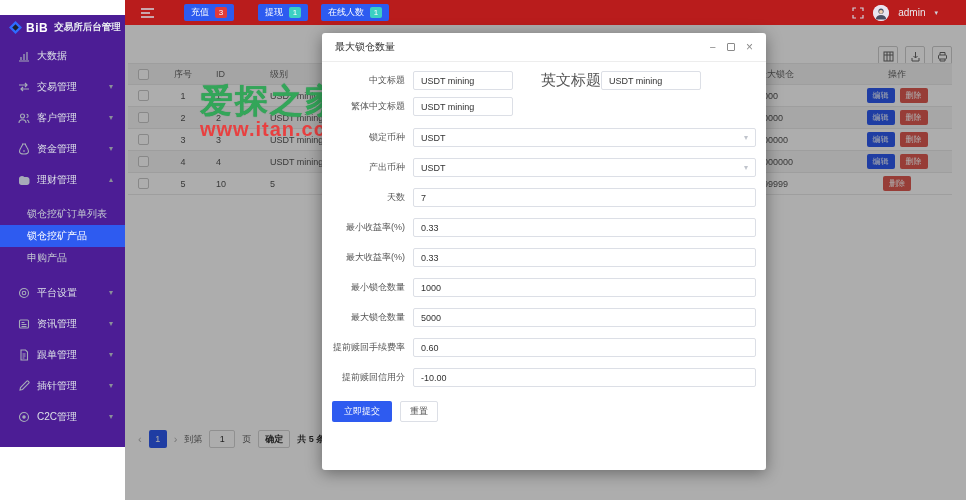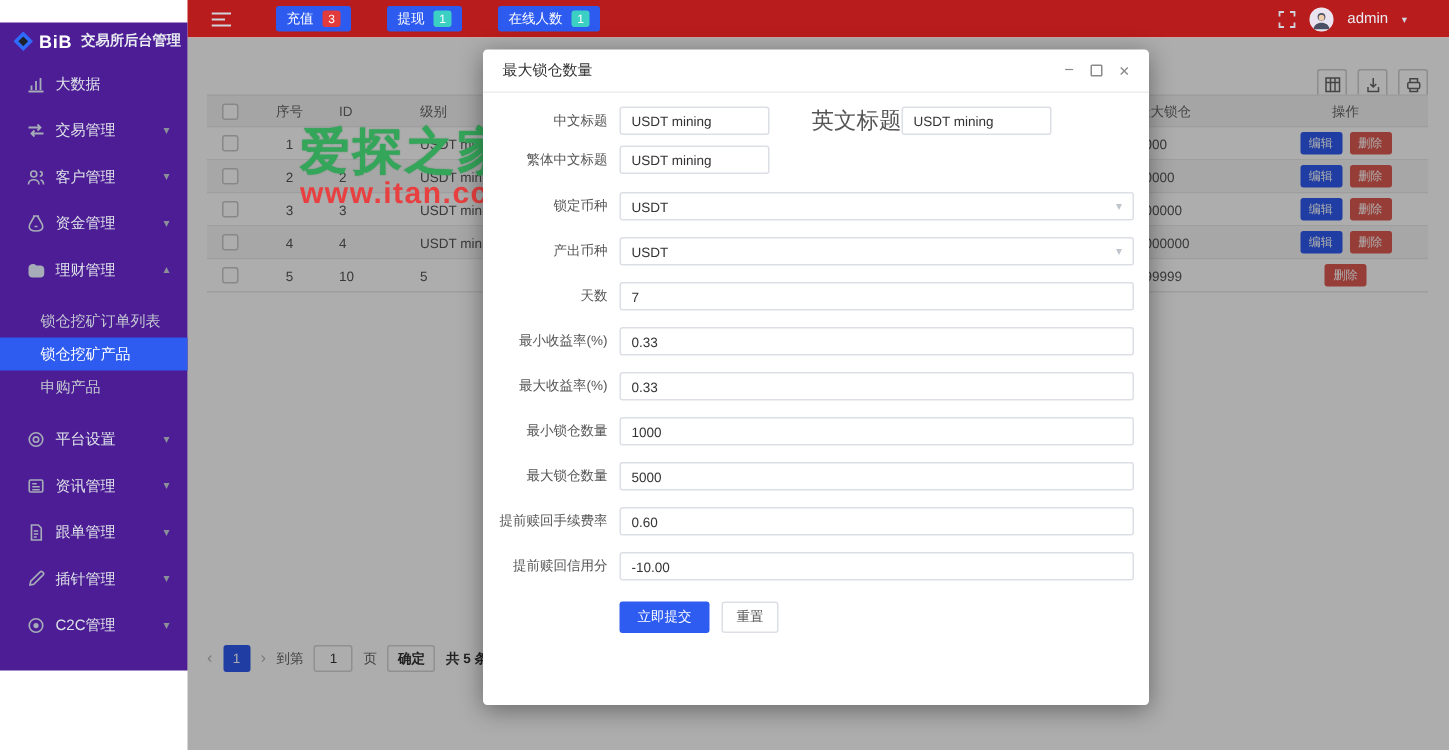--- a/index.html
+++ b/index.html
@@ -20,38 +20,38 @@
   .sub-item { display:flex; align-items:center; height:22px; padding-left:27px;
               color:#c3c8d1; font-size:10px; cursor:pointer; white-space:nowrap; }
   .sub-item.active { background:#2e5bf0; color:#fff; }
 
   
   .topbar { position:absolute; left:125px; top:0; width:841px; height:25px; background:#b91c1c;
             display:flex; align-items:center; padding:0 28px 0 16px; }
   .burger { width:13px; height:10px; color:#cfd3dc; }
   .tb-btn { background:#2d5bf0; color:#fff; font-size:9px; height:17px; padding:0 7px;
             border-radius:2px; display:inline-flex; align-items:center; border:none; cursor:pointer; }
-  .tb-btn.b1 { margin-left:30px; } .tb-btn.b2 { margin-left:24px; } .tb-btn.b3 { margin-left:24px; }
+  .tb-btn.b1 { margin-left:30px; } .tb-btn.b2 { margin-left:24px; } .tb-btn.b3 { margin-left:13px; }
   .badge { min-width:12px; height:11px; border-radius:2px; font-size:8px; color:#fff;
            display:inline-flex; align-items:center; justify-content:center; padding:0 3px; margin-left:6px; }
   .badge.red { background:#e23b3b; } .badge.teal { background:#3bd0c3; }
   .tb-right { margin-left:auto; display:flex; align-items:center; gap:9px; }
   .fs-icon { width:12px; height:12px; color:#cfd3dc; }
   .avatar { width:16px; height:16px; border-radius:50%; background:#e9e4ef; overflow:hidden; }
   .tb-user { color:#e8eaef; font-size:10px; }
   .tb-caret { color:#cfd3dc; font-size:7px; }
 
   
   .content { position:absolute; left:125px; top:25px; width:841px; height:475px; background:#fff; }
   .tools { position:absolute; right:14px; top:21px; display:flex; gap:7px; }
   .tool-btn { width:20px; height:20px; border:1px solid #cfcfcf; border-radius:2px; background:#fff;
               display:flex; align-items:center; justify-content:center; color:#666; cursor:pointer; }
   .tool-btn svg { width:11px; height:11px; }
 
-  .tbl { position:absolute; left:13px; top:38px; right:14px; font-size:9px; color:#555; }
+  .tbl { position:absolute; left:3px; top:38px; right:14px; font-size:9px; color:#555; }
   .tr { display:flex; align-items:center; height:22px; border-bottom:1px solid #e9e9e9; background:#fff; }
   .tr.head { background:#f4f4f4; color:#666; border-top:1px solid #e9e9e9; }
   .tr.stripe { background:#f7f7f7; }
   .c-cb { width:30px; display:flex; justify-content:center; }
   .cb { width:11px; height:11px; border:1px solid #c9c9c9; border-radius:2px; background:#fff; cursor:pointer; }
   .c-no { width:50px; text-align:center; }
   .c-id { width:50px; padding-left:8px; }
   .c-level { flex:1; padding-left:12px; overflow:hidden; white-space:nowrap; }
   .c-max { width:90px; padding-left:6px; }
   .c-act { width:110px; display:flex; justify-content:center; gap:5px; }
@@ -90,21 +90,21 @@
   .frow { display:flex; align-items:center; margin-bottom:11px; }
   .frow.r1 { margin-bottom:7px; } .frow.r2 { margin-bottom:12px; }
   .flabel { width:73px; text-align:right; margin-right:8px; font-size:9px; color:#555; flex-shrink:0; white-space:nowrap; }
   .flabel2 { width:88px; text-align:right; margin-right:0; font-size:15px; color:#555; flex-shrink:0; }
   .finput { height:19px; border:1px solid #dcdfe6; border-radius:2px; font-size:9px; padding:0 7px;
             color:#333; background:#fff; }
   .short { width:100px; } .full { flex:1; }
   .fselect { flex:1; height:19px; border:1px solid #dcdfe6; border-radius:2px; display:flex;
              align-items:center; padding:0 7px; font-size:9px; color:#333; position:relative; cursor:pointer; }
   .fselect .sel-arr { position:absolute; right:7px; color:#c0c4cc; font-size:8px; }
-  .fbtns { display:flex; gap:8px; margin-left:81px; margin-top:14px; }
+  .fbtns { display:flex; gap:8px; margin-top:14px; }
   .btn-submit { background:#2e5bf0; color:#fff; font-size:9px; height:21px; padding:0 12px;
                 border-radius:2px; border:none; cursor:pointer; }
   .btn-reset { background:#fff; border:1px solid #dcdfe6; color:#555; font-size:9px; height:21px;
                padding:0 9px; border-radius:2px; cursor:pointer; }
   svg { display:block; }
 </style>
 </head>
 <body>
 
 <div class="app">

